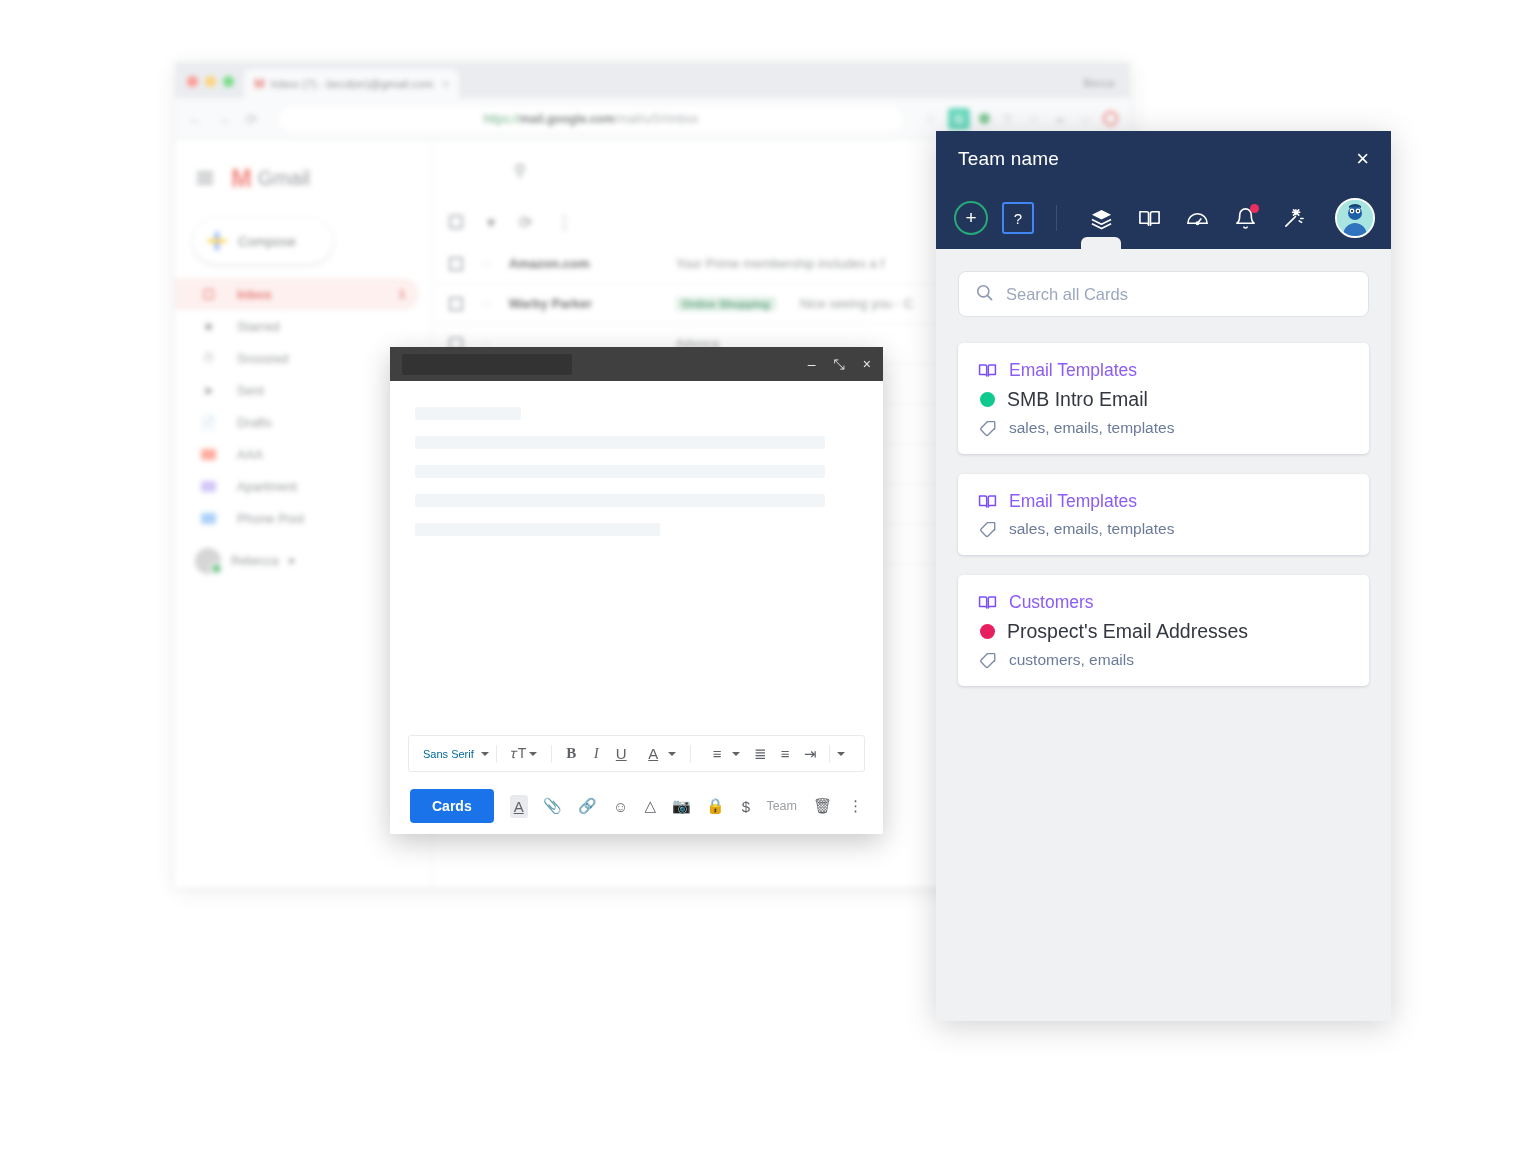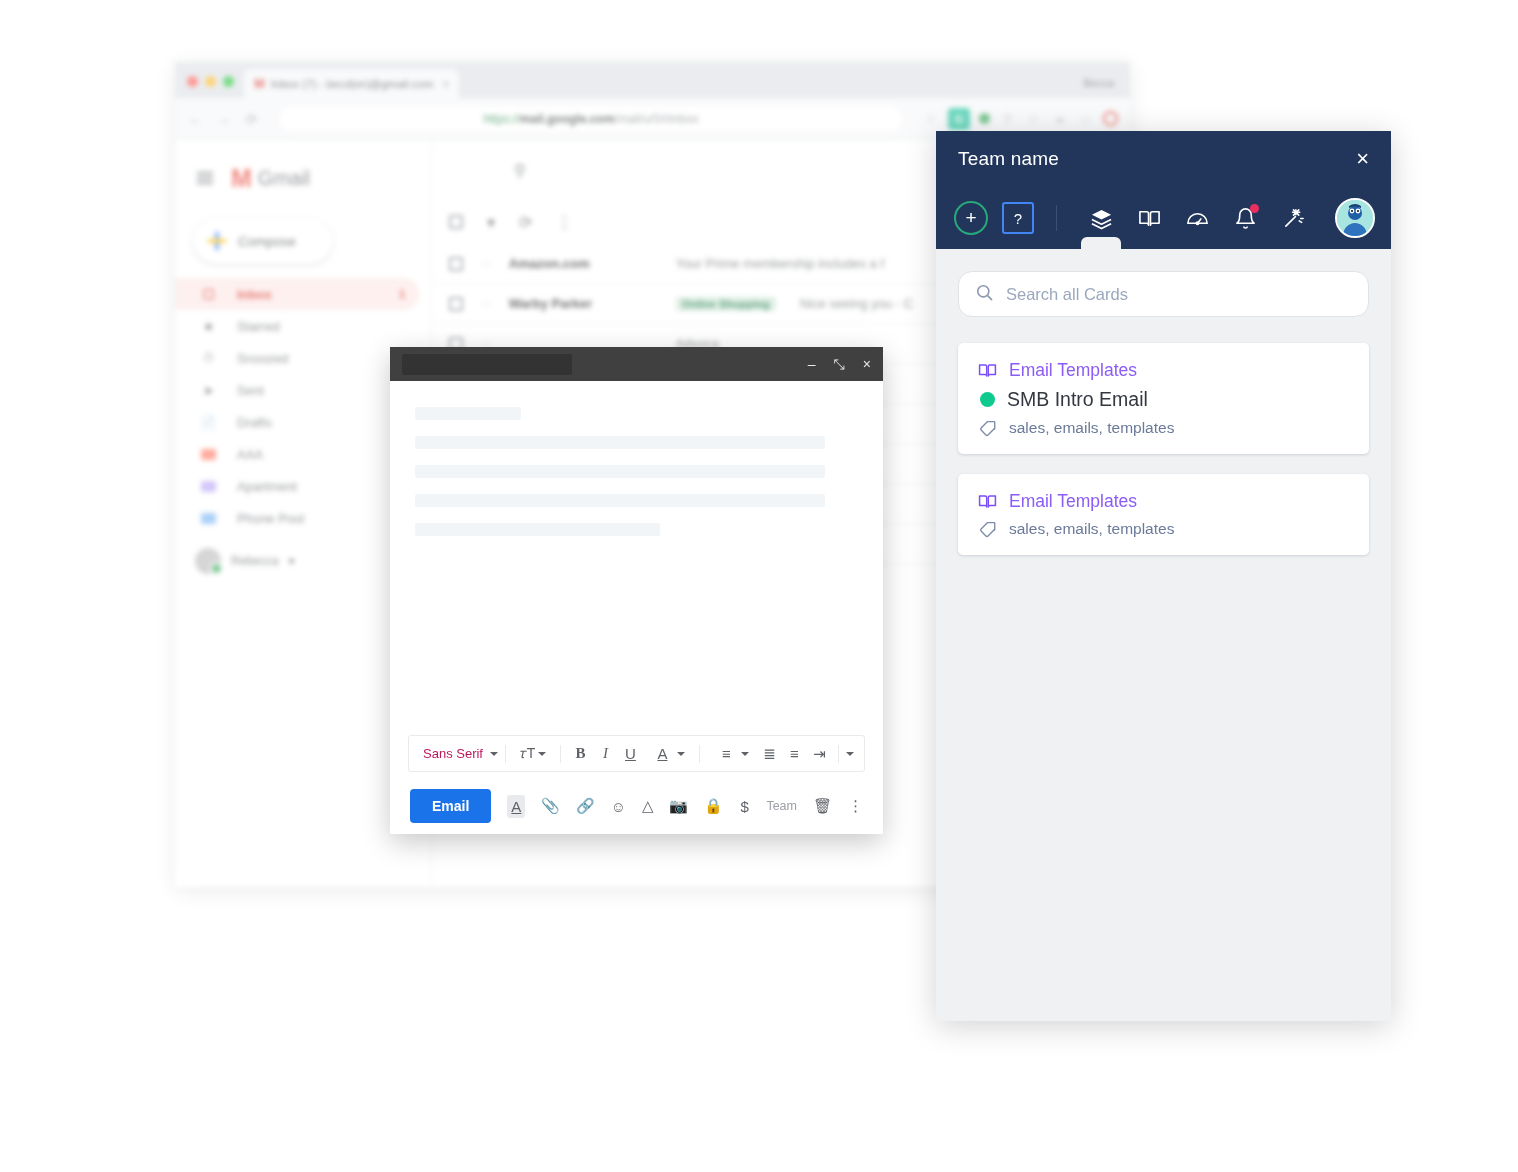--- a/index.html
+++ b/index.html
@@ -141,21 +141,21 @@
   .sk.w3 { width: 410px; }
   .sk.w4 { width: 410px; }
   .sk.w5 { width: 245px; }
 
   .cp-toolbar {
     margin: 0 18px 6px 18px; height: 37px;
     border: 1px solid #e8eaed; border-radius: 3px;
     display: flex; align-items: center; gap: 1px; padding: 0 8px;
     background: #fff;
   }
-  .tb-font { font-size: 13px; color: #be185d; padding: 0 6px; }
+  .tb-font { font-size: 11px; color: #0369a1; padding: 0 6px; }
   .tb-b { display:flex; align-items:center; gap:3px; padding: 0 7px; color: #5f6368; font-size: 14px; }
   .caret { width: 0; height: 0; border-left: 4px solid transparent; border-right: 4px solid transparent; border-top: 4px solid #5f6368; }
   .tb-sep { width: 1px; height: 18px; background: #e8eaed; margin: 0 6px; }
   .tb-ic { width: 24px; text-align: center; color: #5f6368; font-size: 15px; }
   .tb-ic.bold { font-weight: 700; font-family: "Liberation Serif", serif; }
   .tb-ic.ital { font-style: italic; font-family: "Liberation Serif", serif; }
   .tb-ic.undl { text-decoration: underline; }
 
   .cp-foot {
     height: 56px; display: flex; align-items: center; gap: 16px; padding: 0 20px;
@@ -217,21 +217,21 @@
     width: 9px; height: 9px; border-radius: 50%; background: #ea2f5f;
   }
   .pn-avatar {
     margin-left: auto; width: 40px; height: 40px; border-radius: 50%;
     border: 2px solid #ffffff; overflow: hidden; cursor: pointer;
     background: #a9e5e0;
   }
 
   .pn-search-wrap { padding: 22px 22px 0 22px; }
   .pn-search {
-    height: 46px; background: #fff; border: 1px solid #dfe3e8; border-radius: 14px;
+    height: 46px; background: #fff; border: 1px solid #dfe3e8; border-radius: 8px;
     display: flex; align-items: center; gap: 12px; padding: 0 16px;
   }
   .pn-search input {
     border: none; outline: none; flex: 1; font-size: 16.5px;
     color: #3c4858; font-family: "Liberation Sans", sans-serif;
     background: transparent;
   }
   .pn-search input::placeholder { color: #9aa7bd; }
 
   .pn-cards { padding: 26px 22px 0 22px; flex: 1; overflow-y: auto; }
@@ -454,21 +454,21 @@
           <span class="caret"></span>
         </span>
       <span class="tb-ic">≣</span>
       <span class="tb-ic">≡</span>
       <span class="tb-ic">⇥</span>
       <span class="tb-sep"></span>
       <span class="caret"></span>
     </div>
 
     <div class="cp-foot">
-      <button class="send-btn">Email</button>
+      <button class="send-btn">Cards</button>
       <span class="foot-ic boxed">A</span>
       <span class="foot-ic">📎</span>
       <span class="foot-ic">🔗</span>
       <span class="foot-ic">☺</span>
       <span class="foot-ic">△</span>
       <span class="foot-ic">📷</span>
       <span class="foot-ic">🔒</span>
       <span class="foot-ic">$</span>
       <span class="saved">Team</span>
       <span class="foot-ic">🗑</span>
@@ -597,17 +597,40 @@
         <div class="card-row">
           <span class="ico">
             <svg width="18" height="18" viewBox="0 0 24 24" fill="none" stroke="#7b8aa8" stroke-width="1.8" stroke-linejoin="round">
               <path d="M20.6 12.6 12 21.2a2 2 0 0 1-2.8 0l-6.4-6.4a2 2 0 0 1 0-2.8l8.6-8.6H20a1 1 0 0 1 1 1v7.6a2 2 0 0 1-.4 1.6z"></path>
             </svg>
           </span>
           <span class="cd-tags">sales, emails, templates</span>
         </div>
       </div>
 
+      <div class="card">
+        <div class="card-row">
+          <span class="ico">
+            <svg width="19" height="19" viewBox="0 0 24 24" fill="none" stroke="#7c4dff" stroke-width="1.9" stroke-linejoin="round">
+              <path d="M2 5h7a2 2 0 0 1 2 2v12a2 2 0 0 0-2-2H2z"></path>
+              <path d="M22 5h-7a2 2 0 0 0-2 2v12a2 2 0 0 1 2-2h7z"></path>
+            </svg>
+          </span>
+          <span class="cat-name">Customers</span>
+        </div>
+        <div class="card-row">
+          <span class="cd-dot" style="background:#e81f5f"></span>
+          <span class="cd-title">Prospect's Email Addresses</span>
+        </div>
+        <div class="card-row">
+          <span class="ico">
+            <svg width="18" height="18" viewBox="0 0 24 24" fill="none" stroke="#7b8aa8" stroke-width="1.8" stroke-linejoin="round">
+              <path d="M20.6 12.6 12 21.2a2 2 0 0 1-2.8 0l-6.4-6.4a2 2 0 0 1 0-2.8l8.6-8.6H20a1 1 0 0 1 1 1v7.6a2 2 0 0 1-.4 1.6z"></path>
+            </svg>
+          </span>
+          <span class="cd-tags">customers, emails</span>
+        </div>
+      </div>
 
     </div>
   </div>
 
 </div>
 
 </body></html>

